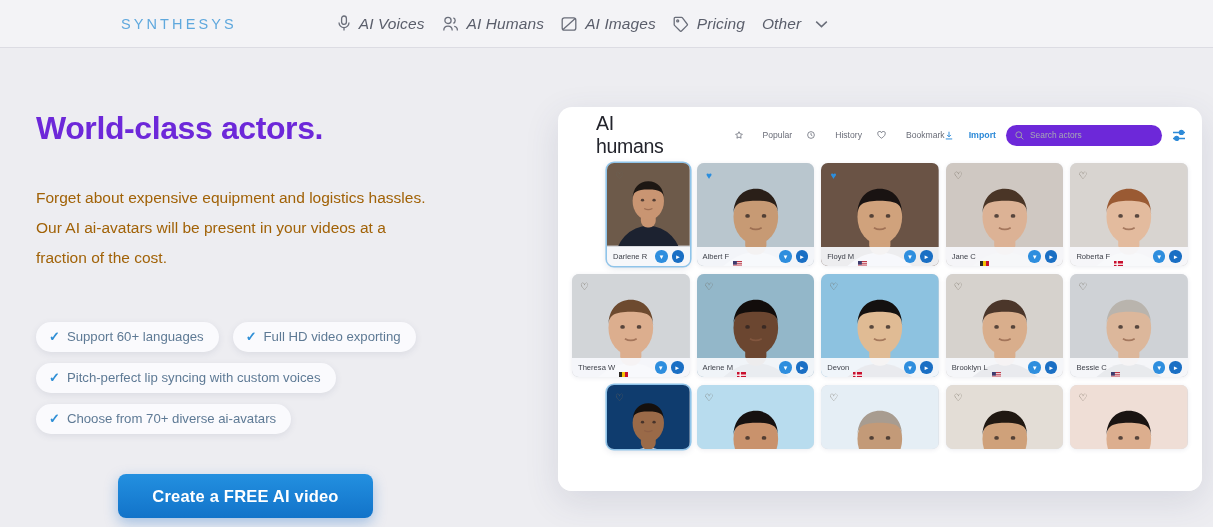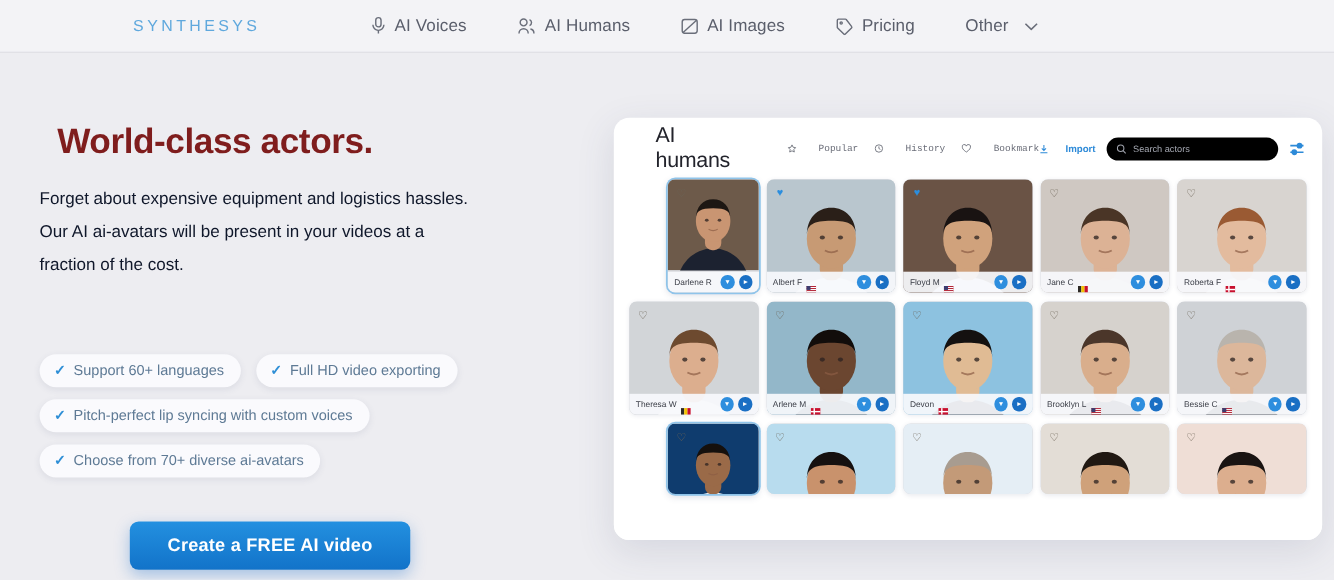--- a/index.html
+++ b/index.html
@@ -17,38 +17,38 @@
     background: #f3f3f6;
     border-bottom: 1px solid #dcdce3;
     display: flex; align-items: center;
   }
   .brand { display: flex; align-items: center; gap: 11px; margin-left: 76px; }
   .brand-mark { width: 34px; height: 26px; display: block; }
   .brand-name {
     font-size: 14.5px; letter-spacing: 3.1px; font-weight: 400;
     color: #5fa8dd;
   }
-  .nav-links { display: flex; align-items: flex-start; gap: 46px; margin-left: 100px; }
+  .nav-links { display: flex; align-items: flex-start; gap: 17px; margin-left: 100px; font-style: italic; }
   .nav-item {
     display: flex; align-items: center; gap: 8px;
     font-size: 15.5px; color: #5a5e6b; cursor: pointer;
     letter-spacing: .1px;
   }
   .nav-item svg { display: block; }
   .nav-caret { margin-left: 6px; }
 
   
   .hero { position: absolute; left: 36px; top: 108px; width: 470px; }
   .hero h1 {
     font-size: 32px; line-height: 41px; font-weight: 700;
-    color: #7f1d1d; letter-spacing: -.4px; margin-left: 16px;
+    color: #6d28d9; letter-spacing: -.4px;
   }
   .hero p {
-    margin-top: 17px;
-    font-size: 15.5px; line-height: 30px; color: #0f172a;
+    margin-top: 34px;
+    font-size: 15.5px; line-height: 30px; color: #a16207;
     max-width: 400px;
   }
 
   .pills { position: absolute; left: 36px; top: 322px; width: 470px; }
   .pill-row { display: flex; gap: 14px; margin-bottom: 11px; }
   .pill {
     display: inline-flex; align-items: center; gap: 7px;
     background: #fafafd;
     border-radius: 20px;
     padding: 7px 15px 8px 13px;
@@ -78,31 +78,31 @@
     overflow: hidden;
   }
   .mk-head {
     position: relative; height: 56px;
     display: flex; align-items: center; padding: 0 16px 0 38px;
   }
   .mk-title { font-size: 19.5px; color: #23242c; font-weight: 400; letter-spacing: -.3px; }
   .mk-tabs { display: flex; align-items: center; gap: 15px; margin-left: 50px; }
   .mk-tab {
     display: flex; align-items: center; gap: 20px;
-    font-size: 8.6px; color: #6a6d78; cursor: pointer; font-family: Liberation Mono, monospace;
+    font-size: 8.6px; color: #6a6d78; cursor: pointer;
   }
   .mk-actions { margin-left: auto; display: flex; align-items: center; gap: 10px; }
   .mk-import {
     display: flex; align-items: center; gap: 16px;
     font-size: 8.8px; color: #2d8ad8; font-weight: 600; cursor: pointer;
   }
   .mk-search {
     display: flex; align-items: center; gap: 6px;
     width: 156px; height: 21px; border-radius: 11px;
-    background: #000000; padding: 0 9px;
+    background: #6d28d9; padding: 0 9px;
   }
   .mk-search-ph { font-size: 8.4px; color: #a7aab4; }
   .mk-filter { margin-left: auto; }
 
   
   .mk-grid {
     padding: 0 14px;
     display: grid; grid-template-columns: repeat(5, 1fr); gap: 8px 7px;
   }
   .card {

